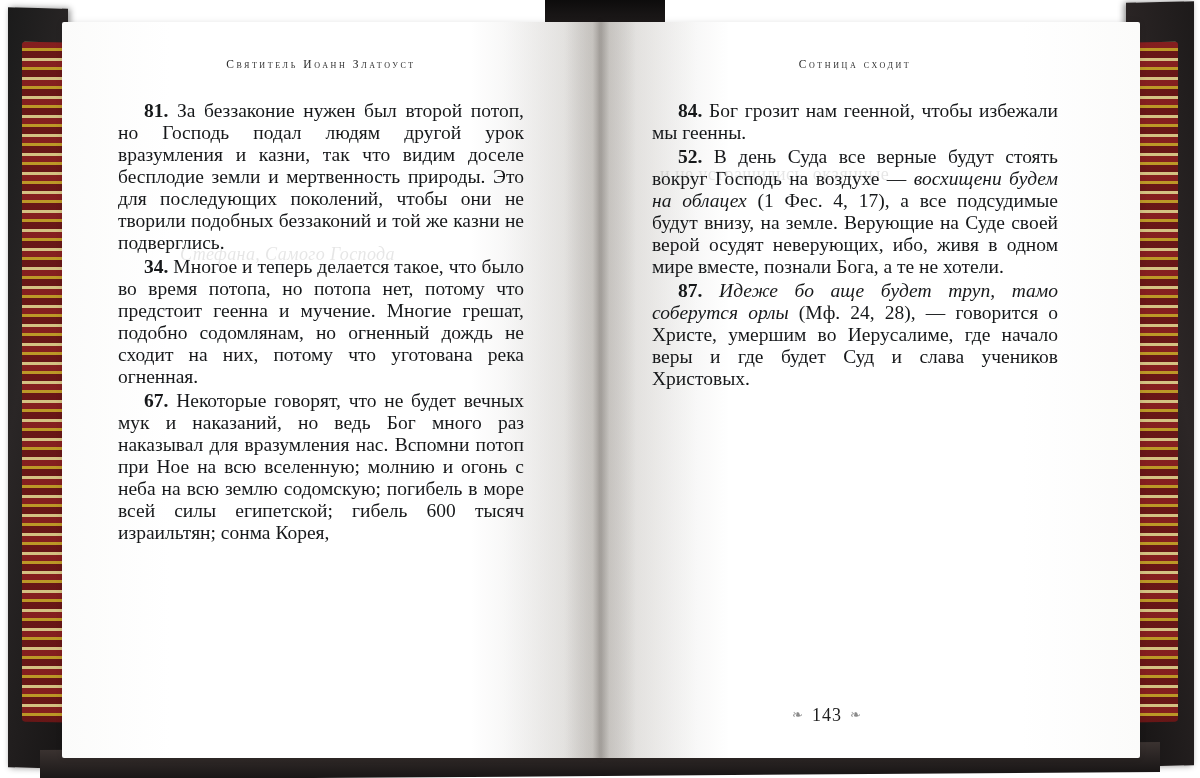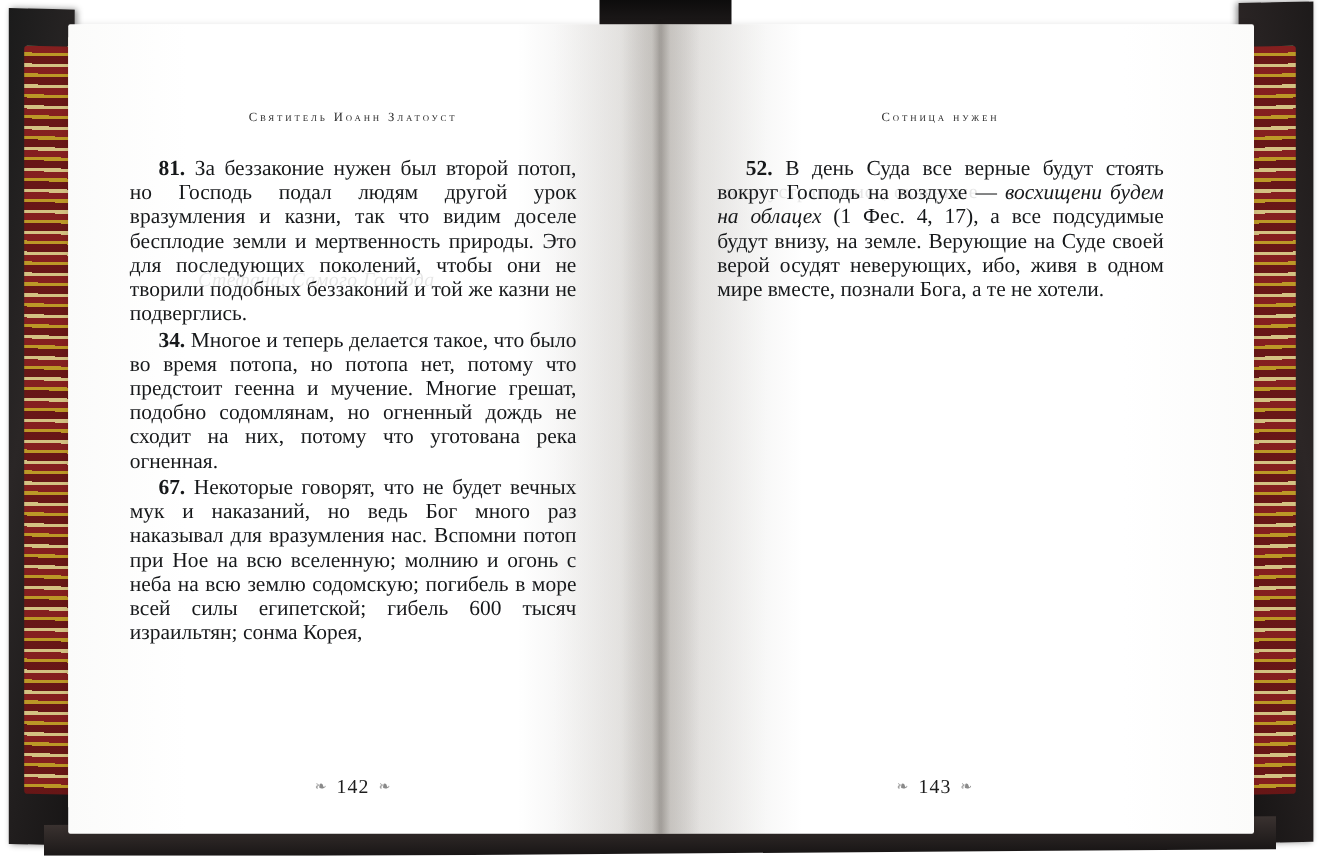--- a/index.html
+++ b/index.html
@@ -113,21 +113,20 @@
       rgba(185,180,174,0.28) 62%,
       rgba(255,255,255,0) 100%);
     pointer-events: none;
   }
 
   
   .col {
     position: absolute;
     top: 58px;
     width: 406px;
-    margin-top: 43px;
   }
   .col-left { left: 118px; }
   .col-right { left: 652px; }
 
   .running-head {
     font-variant: small-caps;
     font-size: 11.5px;
     letter-spacing: 2.6px;
     color: #2b2b2b;
     text-align: center;
@@ -150,21 +149,21 @@
   .folio {
     position: absolute;
     bottom: 52px;
     width: 406px;
     text-align: center;
     font-size: 18px;
     color: #1d1d1d;
     letter-spacing: 1px;
   }
   .folio-left { left: 118px; }
-  .folio-right { left: 647px; margin-top: 45px; }
+  .folio-right { left: 624px; margin-top: 45px; }
   .folio .orn {
     color: #8a8a8a;
     font-size: 13px;
     vertical-align: 2px;
     padding: 0 8px;
   }
 
   
   .curve-l {
     position: absolute; left: 470px; top: 22px; width: 130px; height: 736px;
@@ -216,31 +215,30 @@
   <div class="col col-left">
     <div class="running-head">Святитель Иоанн Златоуст</div>
 
     <p class="para"><b>81.</b><span> За беззаконие нужен был второй потоп, но Господь подал людям другой урок вразумления и казни, так что видим доселе бесплодие земли и мертвенность природы. Это для последующих поколений, чтобы они не творили подобных беззаконий и той же казни не подверглись.</span></p>
 
     <p class="para"><b>34.</b><span> Многое и теперь делается такое, что было во время потопа, но потопа нет, потому что предстоит геенна и мучение. Многие грешат, подобно содомлянам, но огненный дождь не сходит на них, потому что уготована река огненная.</span></p>
 
     <p class="para"><b>67.</b><span> Некоторые говорят, что не будет вечных мук и наказаний, но ведь Бог много раз наказывал для вразумления нас. Вспомни потоп при Ное на всю вселенную; молнию и огонь с неба на всю землю содомскую; погибель в море всей силы египетской; гибель 600 тысяч израильтян; сонма Корея,</span></p>
   </div>
 
-  <div class="folio folio-left">
-    <span class="orn">❧</span><span>142</span><span class="orn">❧</span>
-  </div>
 
   <div class="col col-right">
-    <div class="running-head">Сотница нужен</div>
-
-
+    <div class="running-head">Сотница сходит</div>
+
+
+    <p class="para"><b>84.</b><span> Бог грозит нам геенной, чтобы избежали мы геенны.</span></p>
 
 
     <p class="para"><b>52.</b><span> В день Суда все верные будут стоять вокруг Господь на воздухе — </span><i>восхищени будем на облацех</i><span> (1 Фес. 4, 17), а все подсудимые будут внизу, на земле. Верующие на Суде своей верой осудят неверующих, ибо, живя в одном мире вместе, познали Бога, а те не хотели.</span></p>
 
+    <p class="para"><b>87.</b><span> </span><i>Идеже бо аще будет труп, тамо соберутся орлы</i><span> (Мф. 24, 28), — говорится о Христе, умершим во Иерусалиме, где начало веры и где будет Суд и слава учеников Христовых.</span></p>
   </div>
 
   <div class="folio folio-right">
     <span class="orn">❧</span><span>143</span><span class="orn">❧</span>
   </div>
 
 </div>
 
 </body></html>

